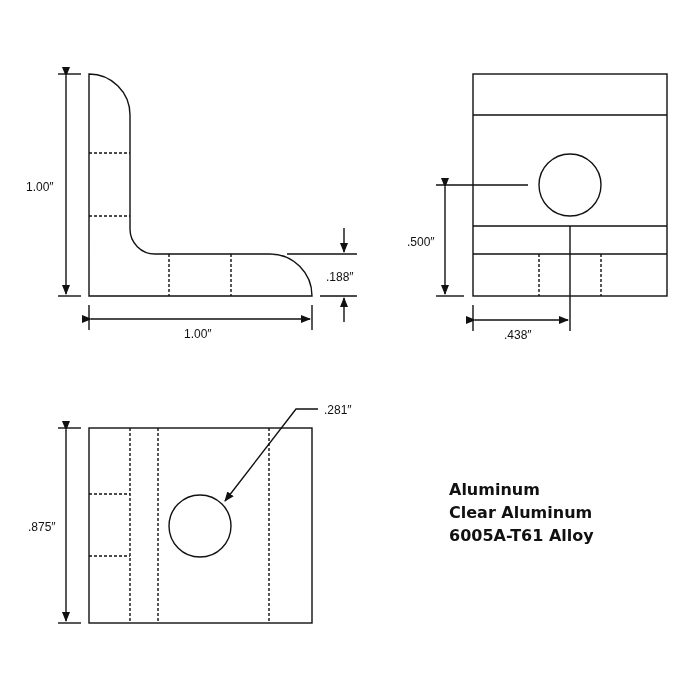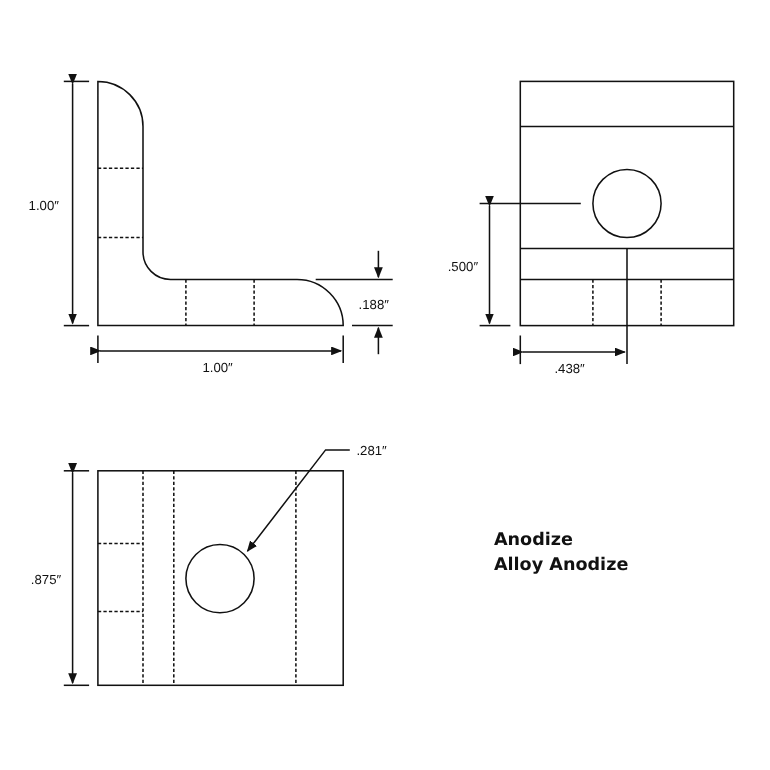--- a/index.html
+++ b/index.html
@@ -79,15 +79,16 @@
   <text class="dim" x="26" y="191">1.00″</text>
   <text class="dim" x="184" y="338">1.00″</text>
   <text class="dim" x="326" y="281">.188″</text>
   <text class="dim" x="407" y="246">.500″</text>
   <text class="dim" x="504" y="339">.438″</text>
   <text class="dim" x="28" y="531">.875″</text>
   <text class="dim" x="324" y="414">.281″</text>
 </svg>
 
 <div class="note">
-  <div>Anodize</div>
-  <div>Alloy Anodize</div>
+  <div>Aluminum</div>
+  <div>Clear Aluminum</div>
+  <div>6005A-T61 Alloy</div>
 </div>
 
 </body></html>

